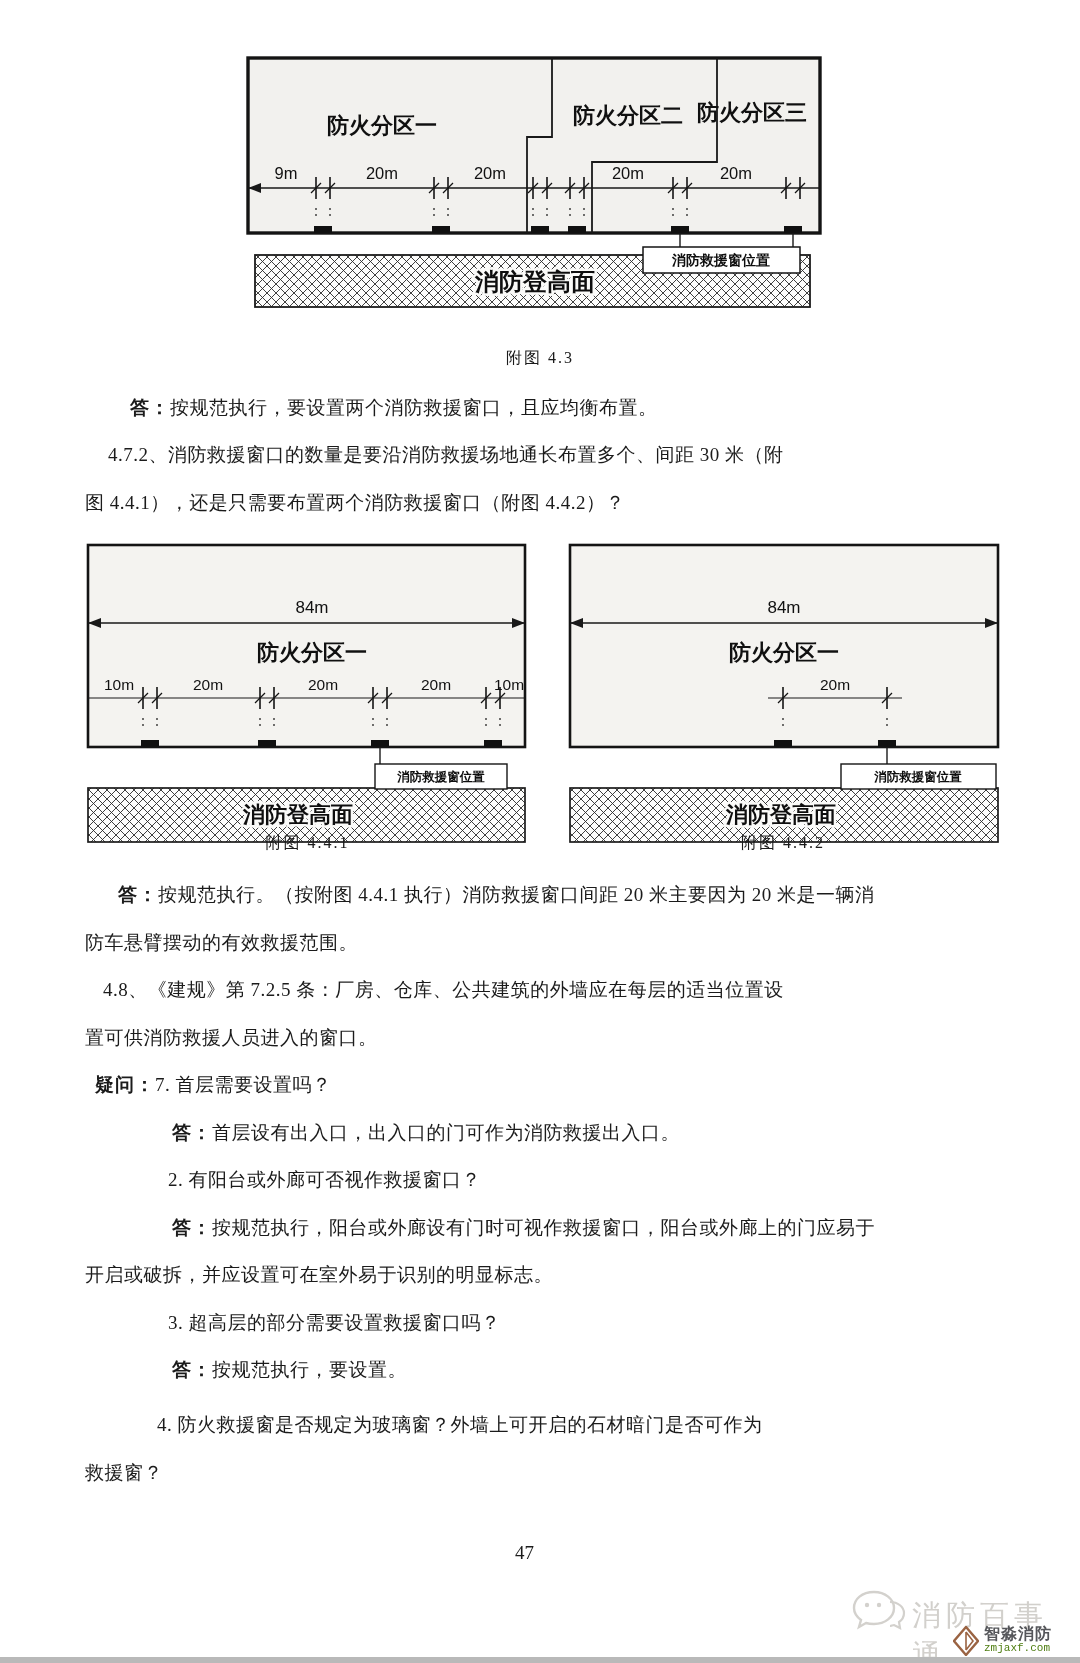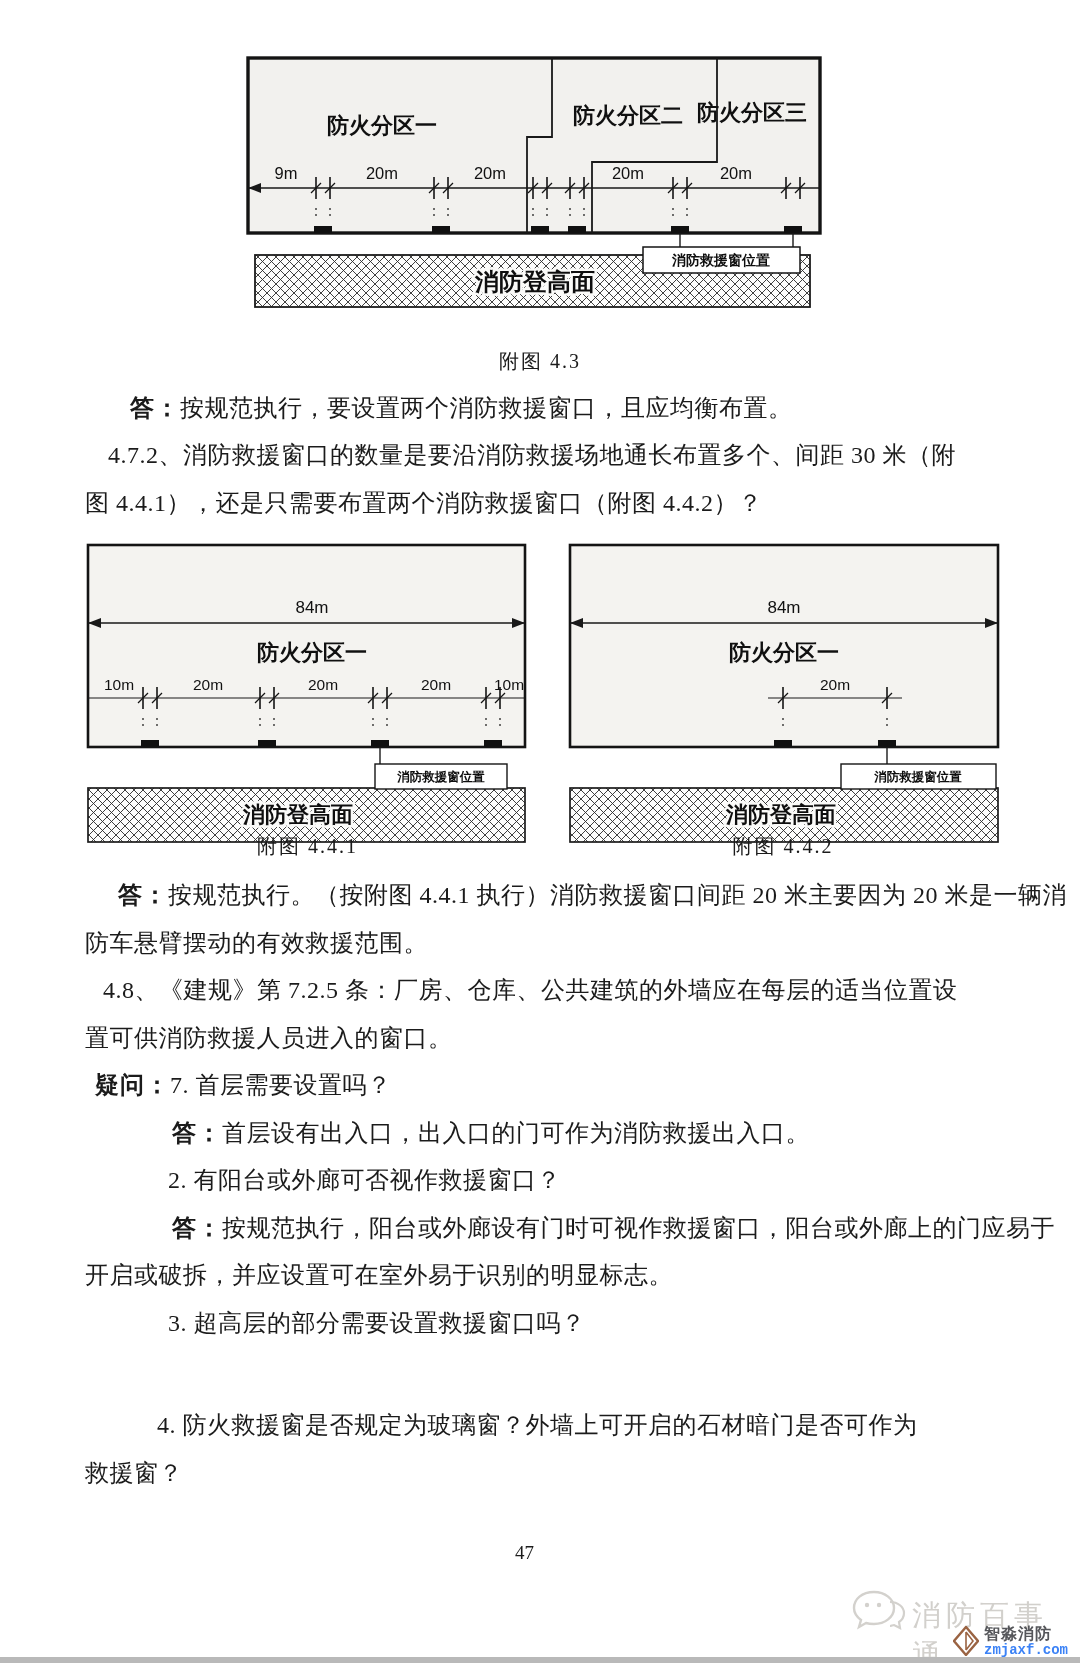--- a/index.html
+++ b/index.html
@@ -1,28 +1,28 @@
 <!DOCTYPE html>
 <html><head>
 <meta charset="utf-8">
 <style>
   html,body{margin:0;padding:0;background:#888;}
   #page{position:relative;width:1080px;height:1663px;background:#ffffff;overflow:hidden;
         font-family:"Liberation Serif","DejaVu Serif",serif;color:#1b1b1b;}
-  .line{position:absolute;font-size:24px;line-height:30px;white-space:nowrap;letter-spacing:0.5px;}
+  .line{position:absolute;font-size:19px;line-height:30px;white-space:nowrap;letter-spacing:0.5px;}
   .pf{font-weight:bold;letter-spacing:1px;}
-  .caption{position:absolute;font-size:20px;letter-spacing:2px;text-align:center;}
+  .caption{position:absolute;font-size:16px;letter-spacing:2px;text-align:center;}
   .figwrap{position:absolute;}
   svg text{font-family:"Liberation Sans","DejaVu Sans",sans-serif;}
   .pageno{position:absolute;font-size:19px;font-family:Liberation Serif, serif;}
   .wm-brand{position:absolute;font-size:29px;letter-spacing:5px;color:#d2d0cc;
             font-family:"Liberation Sans","DejaVu Sans",sans-serif;}
   .wm-logo-text{position:absolute;font-size:16px;font-weight:bold;color:#55565a;
             font-family:"Liberation Sans","DejaVu Sans",sans-serif;letter-spacing:1px;}
-  .wm-site{position:absolute;font-size:14px;color:#3b82f6;font-weight:bold;
+  .wm-site{position:absolute;font-size:11px;color:#4d7c0f;font-weight:normal;
             font-family:"Liberation Mono","DejaVu Sans Mono",monospace;}
   .bottom-edge{position:absolute;left:0;right:0;bottom:0;height:6px;background:#b9b9b9;}
 </style>
 </head>
 <body>
 
 <div id="page">
 
   <div class="figwrap" style="left:240px;top:50px;width:600px;height:275px;">
     <svg width="600" height="275" viewBox="0 0 600 275">
@@ -237,20 +237,21 @@
   <div class="line" style="left:118px;top:880px;"><span class="pf">答：</span><span>按规范执行。（按附图 4.4.1 执行）消防救援窗口间距 20 米主要因为 20 米是一辆消</span></div>
   <div class="line" style="left:85px;top:928px;"><span>防车悬臂摆动的有效救援范围。</span></div>
   <div class="line" style="left:103px;top:975px;text-align:right;"><span>4.8、《建规》第 7.2.5 条：厂房、仓库、公共建筑的外墙应在每层的适当位置设</span></div>
   <div class="line" style="left:85px;top:1023px;"><span>置可供消防救援人员进入的窗口。</span></div>
   <div class="line" style="left:95px;top:1070px;"><span class="pf">疑问：</span><span>7. 首层需要设置吗？</span></div>
   <div class="line" style="left:172px;top:1118px;"><span class="pf">答：</span><span>首层设有出入口，出入口的门可作为消防救援出入口。</span></div>
   <div class="line" style="left:168px;top:1165px;"><span>2. 有阳台或外廊可否视作救援窗口？</span></div>
   <div class="line" style="left:172px;top:1213px;"><span class="pf">答：</span><span>按规范执行，阳台或外廊设有门时可视作救援窗口，阳台或外廊上的门应易于</span></div>
   <div class="line" style="left:85px;top:1260px;"><span>开启或破拆，并应设置可在室外易于识别的明显标志。</span></div>
   <div class="line" style="left:168px;top:1308px;"><span>3. 超高层的部分需要设置救援窗口吗？</span></div>
+  <div class="line" style="left:172px;top:1355px;"><span class="pf">答：</span><span>按规范执行，要设置。</span></div>
   <div class="line" style="left:157px;top:1410px;"><span>4.  防火救援窗是否规定为玻璃窗？外墙上可开启的石材暗门是否可作为</span></div>
   <div class="line" style="left:85px;top:1458px;"><span>救援窗？</span></div>
 
   <div class="pageno" style="left:515px;top:1542px;">47</div>
 
   <div style="position:absolute;left:852px;top:1590px;">
     <svg width="56" height="42" viewBox="0 0 56 42">
       <path d="M22 2 C10 2 2 9 2 18 c0 5 3 9 7 12 l-2 7 7-4 c3 1 5 1 8 1 11 0 20-7 20-16 S33 2 22 2z" fill="none" stroke="#d3d1cd" stroke-width="2.4"></path>
       <circle cx="15" cy="15" r="2.2" fill="#d3d1cd"></circle>
         <circle cx="27" cy="15" r="2.2" fill="#d3d1cd"></circle>

